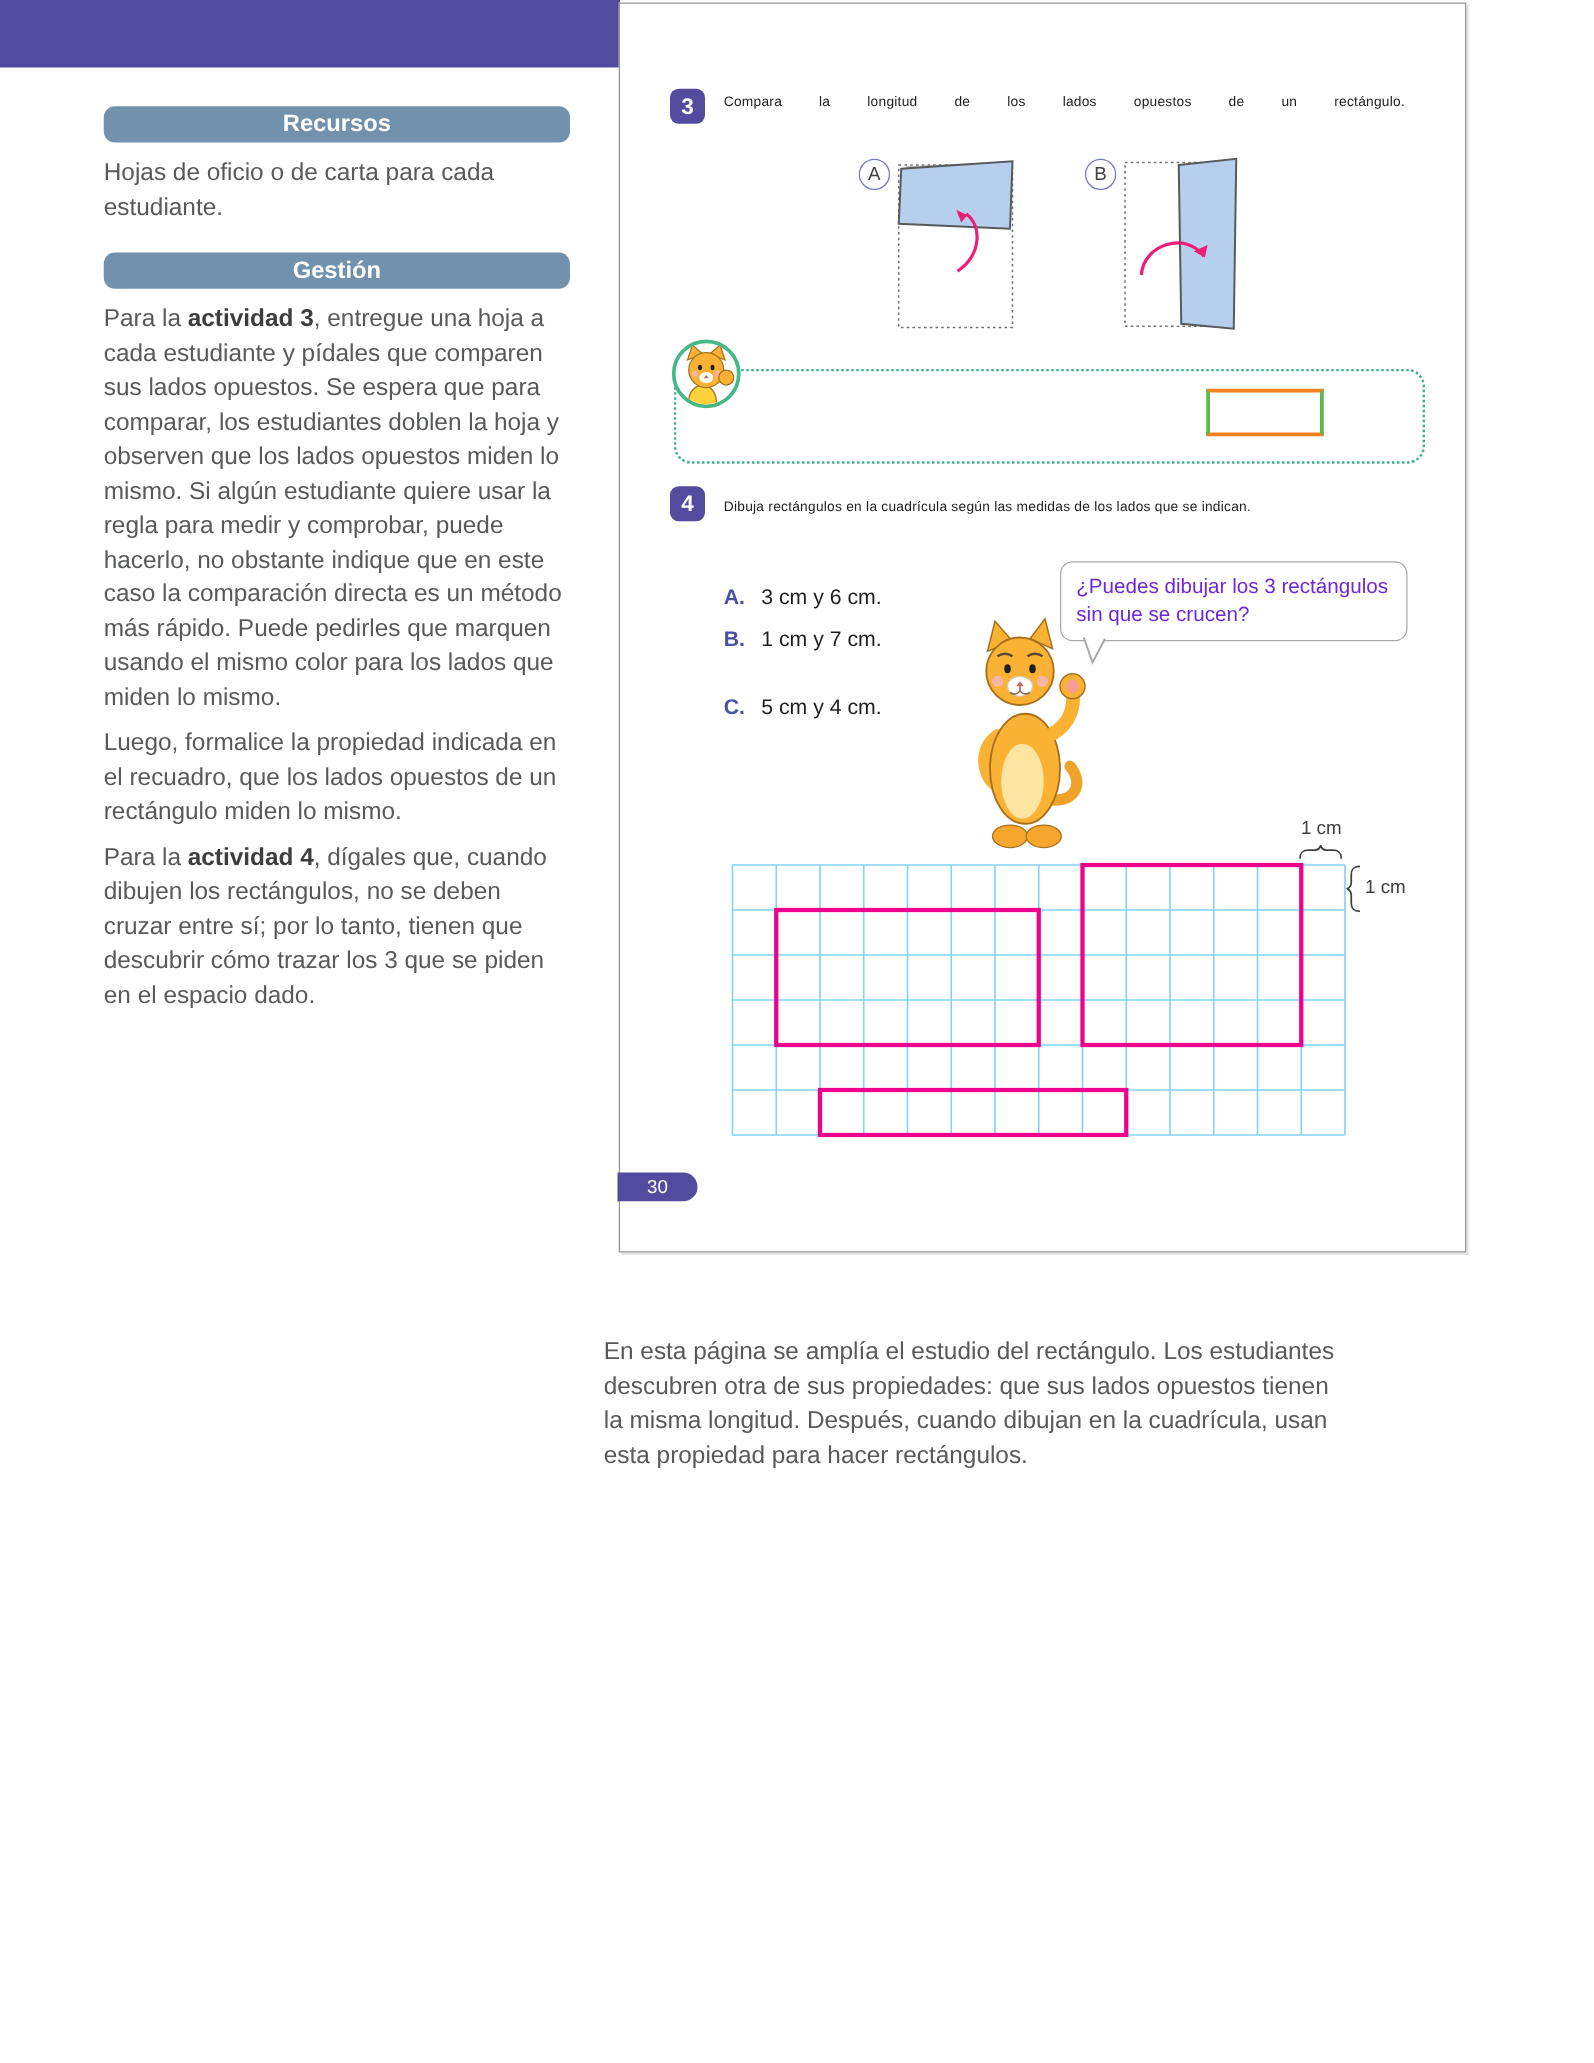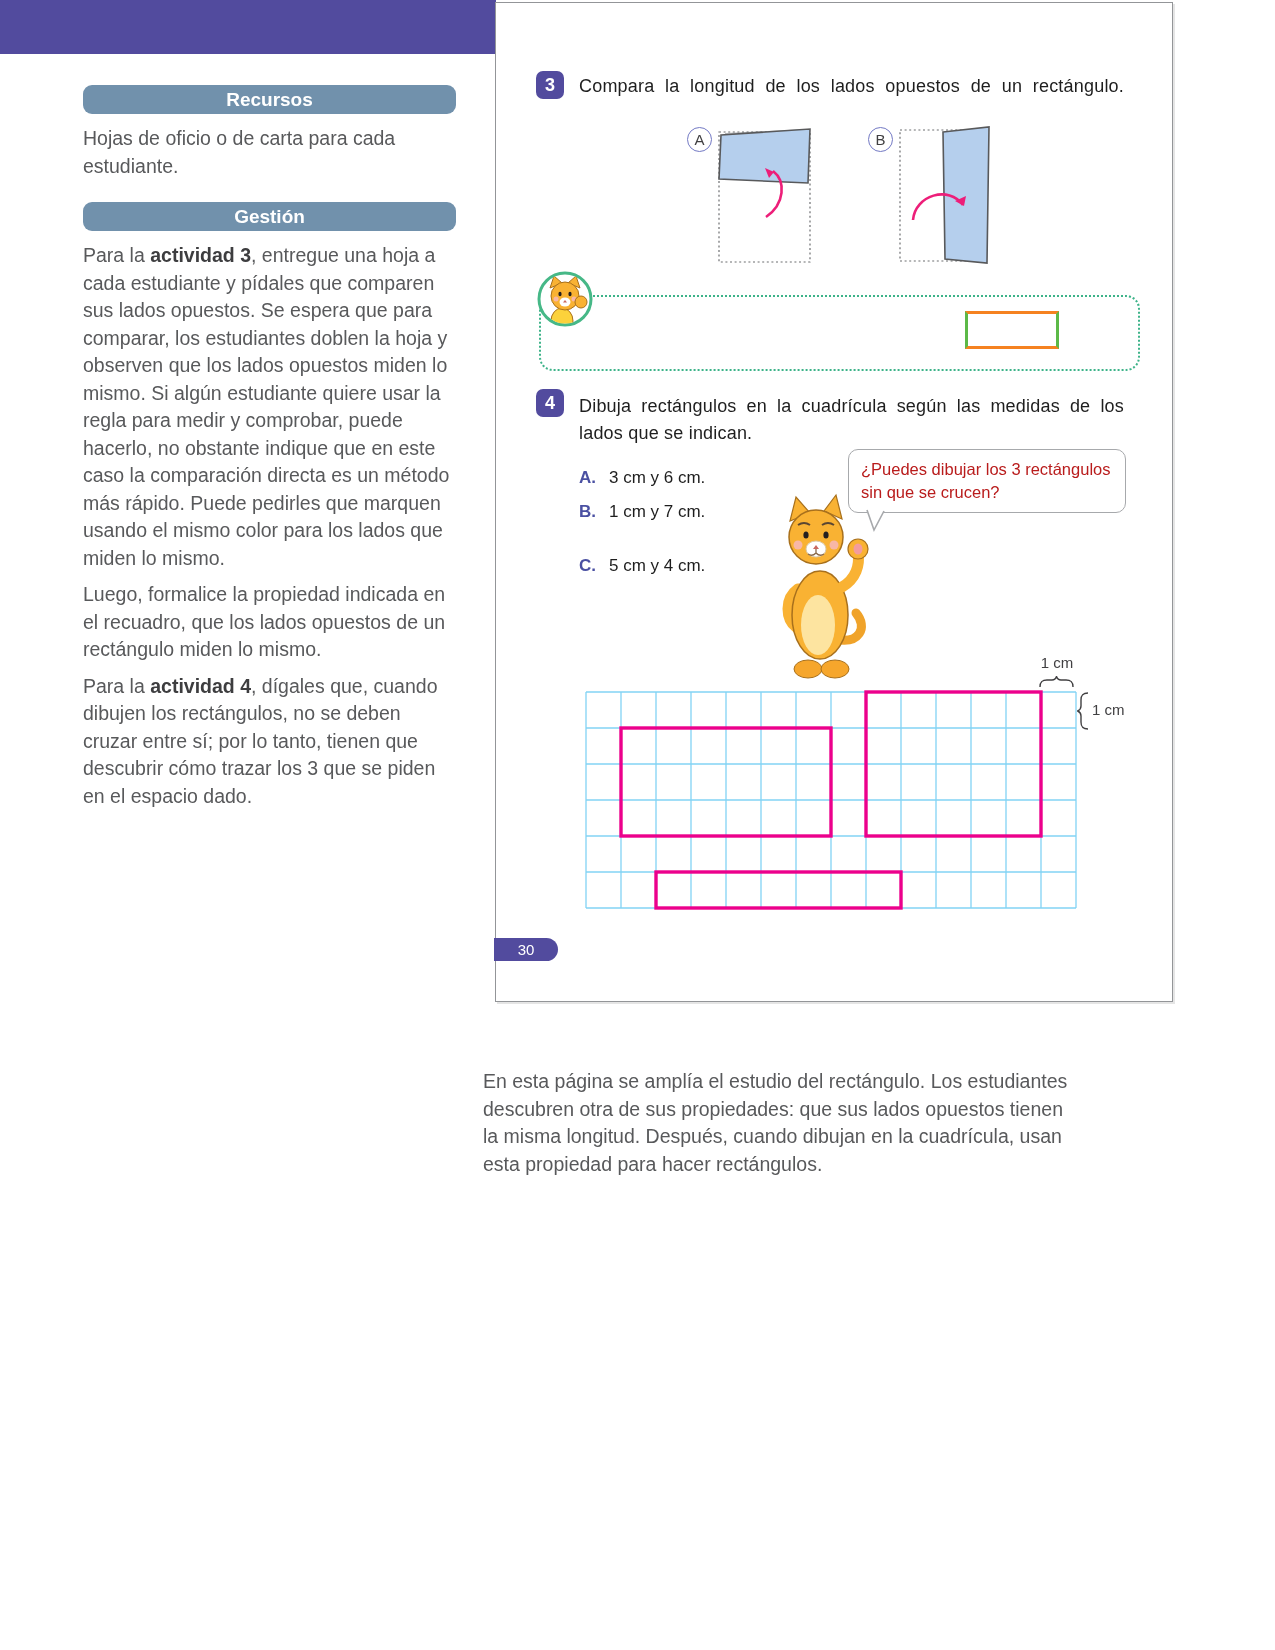--- a/index.html
+++ b/index.html
@@ -15,21 +15,21 @@
        color:#ffffff;font-weight:bold;font-size:19px;}
   .side-text{font-size:19.5px;line-height:27.5px;color:#58595b;margin:11px 0 22px 0;}
   .side-text p{margin:0 0 9px 0;}
   .side-text b{color:#3d3d3f;}
 
   
   .student-page{position:absolute;left:495px;top:2px;width:676px;height:998px;background:#ffffff;
                 border:1.5px solid #939598;box-shadow:2px 2px 0 rgba(0,0,0,0.10);}
   .badge{position:absolute;width:28px;height:28px;background:#524b9e;border-radius:7px;
          color:#fff;font-weight:bold;font-size:18px;text-align:center;line-height:28px;}
-  .act-text{position:absolute;font-size:18px;color:#1e1e1e;letter-spacing:0.2px;}
+  .act-text{position:absolute;font-size:11px;color:#1e1e1e;letter-spacing:0.2px;}
   .justify-full{text-align:justify;text-align-last:justify;}
   .justify{text-align:justify;}
 
   .circle-label{position:absolute;width:23px;height:23px;border:1.4px solid #7379c4;border-radius:50%;
                 color:#414042;font-size:15px;text-align:center;line-height:23px;}
 
   
   .callout{position:absolute;left:43px;top:292px;width:597px;height:72px;
            border:2px dotted #3db389;border-radius:14px;}
   .callout-text{position:absolute;left:62px;top:10px;font-size:16.5px;line-height:25px;color:#1e1e1e;}
@@ -38,21 +38,21 @@
              border-left:3.5px solid #5cb947;border-right:3.5px solid #5cb947;box-sizing:border-box;}
   .avatar{position:absolute;left:-4px;top:-26px;}
 
   
   .list-item{position:absolute;left:83px;font-size:17px;color:#1e1e1e;}
   .list-item .letter{font-weight:bold;color:#4a50a2;margin-right:13px;}
 
   
   .bubble{position:absolute;left:352px;top:446px;width:278px;box-sizing:border-box;
           border:1.6px solid #a7a9ac;border-radius:10px;background:#fff;
-          padding:8px 12px;font-size:16.5px;line-height:23px;color:#b91c1c;}
+          padding:8px 12px;font-size:16.5px;line-height:23px;color:#6d28d9;}
   .bubble .tail{position:absolute;left:12px;top:100%;margin-top:-3px;}
 
   
   .cm-label{position:absolute;font-size:15px;color:#414042;white-space:nowrap;}
 
   
   .page-tab{position:absolute;left:-2px;top:935px;width:64px;height:23px;background:#524b9e;
             border-radius:0 12px 12px 0;color:#fff;font-size:15px;text-align:center;line-height:23px;}
 
   

